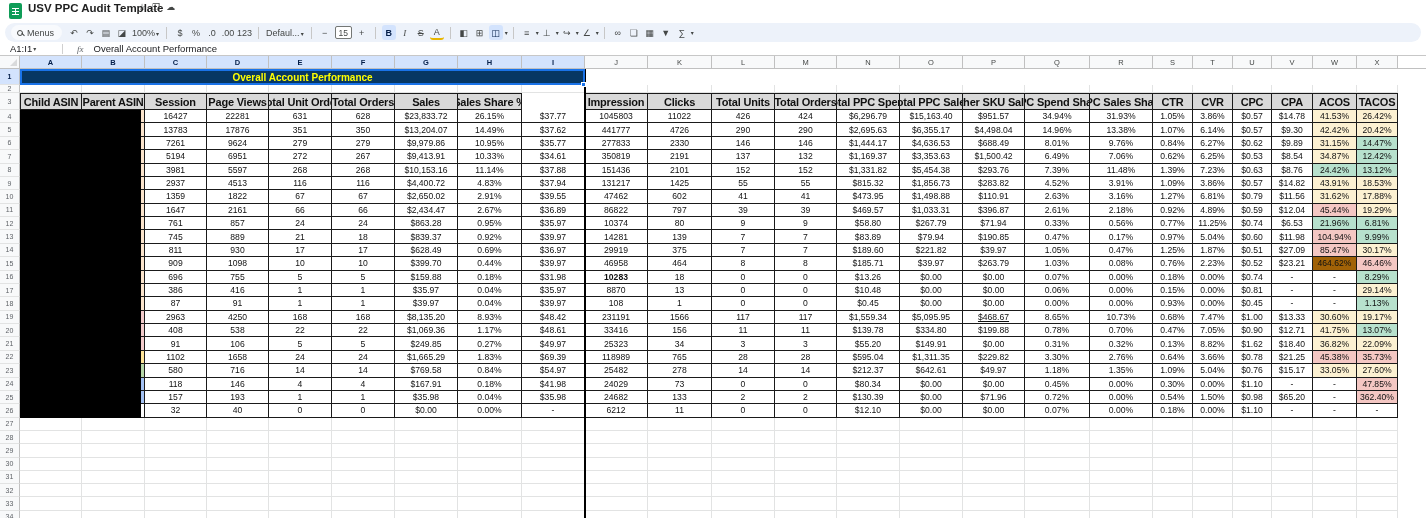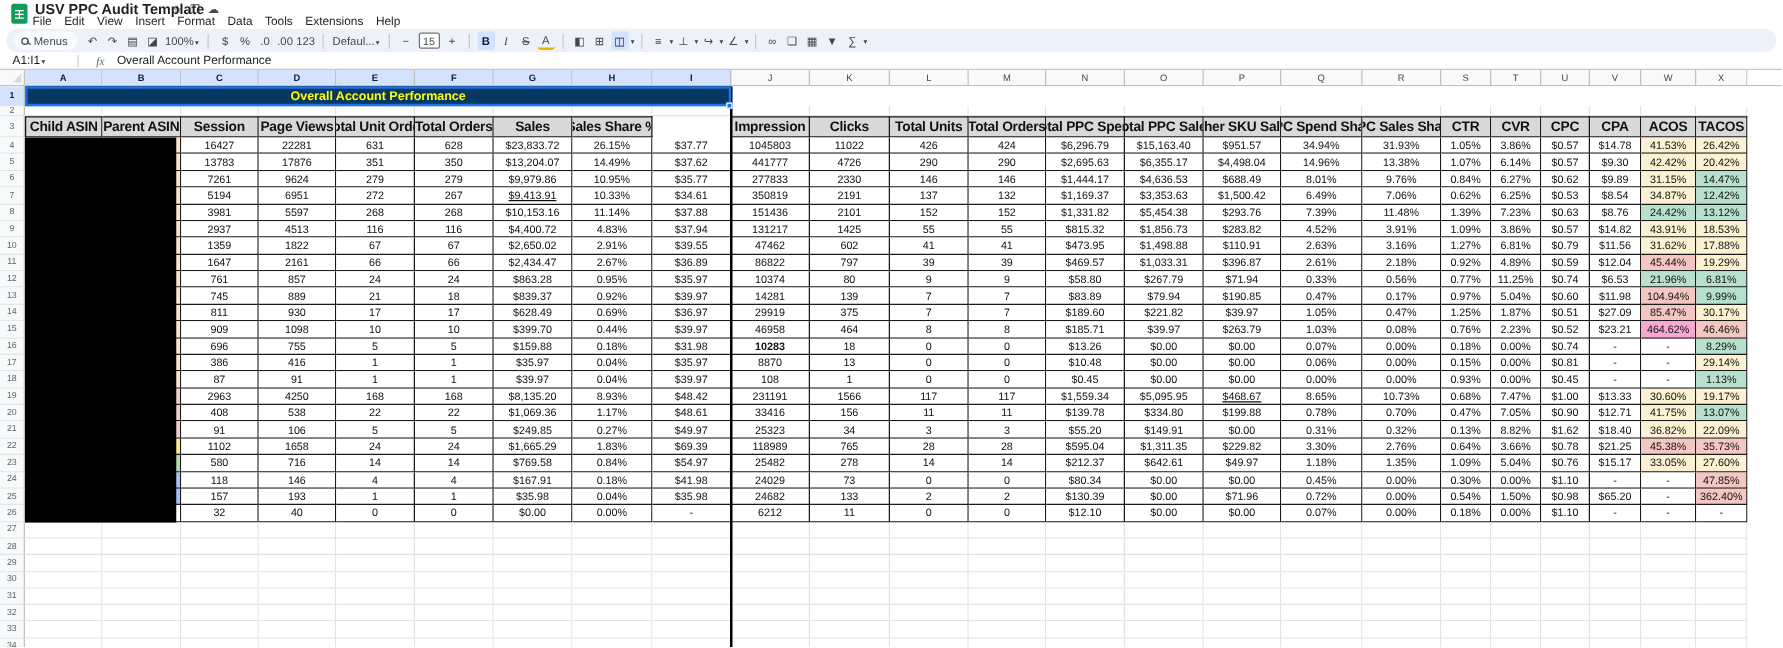--- a/index.html
+++ b/index.html
@@ -72,21 +72,20 @@
 </style>
 </head>
 <body>
 
 <div class="app">
 
   <div class="titlebar">
     <div class="logo"></div>
     <div class="doc-title">USV PPC Audit Template</div>
     <div class="title-icons"><span>☆</span><span>❐</span><span>☁</span></div>
-    <div class="menubar"><span>File</span><span>Edit</span><span>View</span><span>Insert</span><span>Format</span><span>Data</span><span>Tools</span><span>Extensions</span><span>Help</span></div>
   </div>
 
   <div class="toolbar">
     <span class="menus-pill">
         <span class="mag"></span>
         <span>Menus</span>
       </span>
     <span class="ico">↶</span>
     <span class="ico">↷</span>
     <span class="ico">▤</span>
@@ -319,21 +318,21 @@
           <div class="filler"></div>
         </div>
         <div class="grow" style="height: 13.39px;">
           <div class="gut">7</div>
           <div class="cell " style="width: 62px; flex: 0 0 62px; background: rgb(255, 255, 255); border-left: 1px solid rgb(26, 26, 26);"></div>
           <div class="cell " style="width: 63px; flex: 0 0 63px; background: rgb(252, 229, 205);"></div>
           <div class="cell " style="width: 62px; flex: 0 0 62px;">5194</div>
           <div class="cell " style="width: 62px; flex: 0 0 62px;">6951</div>
           <div class="cell " style="width: 63px; flex: 0 0 63px;">272</div>
           <div class="cell " style="width: 63px; flex: 0 0 63px;">267</div>
-          <div class="cell " style="width: 63px; flex: 0 0 63px; text-decoration: underline;">$9,413.91</div>
+          <div class="cell " style="width: 63px; flex: 0 0 63px;">$9,413.91</div>
           <div class="cell " style="width: 64px; flex: 0 0 64px;">10.33%</div>
           <div class="cell " style="width: 63px; flex: 0 0 63px;">$34.61</div>
           <div class="cell " style="width: 63px; flex: 0 0 63px;">350819</div>
           <div class="cell " style="width: 64px; flex: 0 0 64px;">2191</div>
           <div class="cell " style="width: 63px; flex: 0 0 63px;">137</div>
           <div class="cell " style="width: 62px; flex: 0 0 62px;">132</div>
           <div class="cell " style="width: 63px; flex: 0 0 63px;">$1,169.37</div>
           <div class="cell " style="width: 63px; flex: 0 0 63px;">$3,353.63</div>
           <div class="cell " style="width: 62px; flex: 0 0 62px;">$1,500.42</div>
           <div class="cell " style="width: 65px; flex: 0 0 65px;">6.49%</div>
@@ -559,21 +558,21 @@
           <div class="cell " style="width: 62px; flex: 0 0 62px;">8</div>
           <div class="cell " style="width: 63px; flex: 0 0 63px;">$185.71</div>
           <div class="cell " style="width: 63px; flex: 0 0 63px;">$39.97</div>
           <div class="cell " style="width: 62px; flex: 0 0 62px;">$263.79</div>
           <div class="cell " style="width: 65px; flex: 0 0 65px;">1.03%</div>
           <div class="cell " style="width: 63px; flex: 0 0 63px;">0.08%</div>
           <div class="cell " style="width: 40px; flex: 0 0 40px;">0.76%</div>
           <div class="cell " style="width: 40px; flex: 0 0 40px;">2.23%</div>
           <div class="cell " style="width: 39px; flex: 0 0 39px;">$0.52</div>
           <div class="cell " style="width: 41px; flex: 0 0 41px;">$23.21</div>
-          <div class="cell " style="width: 44px; flex: 0 0 44px; background: #f9a8d4;">464.62%</div>
+          <div class="cell " style="width: 44px; flex: 0 0 44px; background: #a16207;">464.62%</div>
           <div class="cell " style="width: 41px; flex: 0 0 41px; background: rgb(244, 199, 195);">46.46%</div>
           <div class="filler"></div>
         </div>
         <div class="grow" style="height: 13.39px;">
           <div class="gut">16</div>
           <div class="cell " style="width: 62px; flex: 0 0 62px; background: rgb(255, 255, 255); border-left: 1px solid rgb(26, 26, 26);"></div>
           <div class="cell " style="width: 63px; flex: 0 0 63px; background: rgb(252, 229, 205);"></div>
           <div class="cell " style="width: 62px; flex: 0 0 62px;">696</div>
           <div class="cell " style="width: 62px; flex: 0 0 62px;">755</div>
           <div class="cell " style="width: 63px; flex: 0 0 63px;">5</div>

